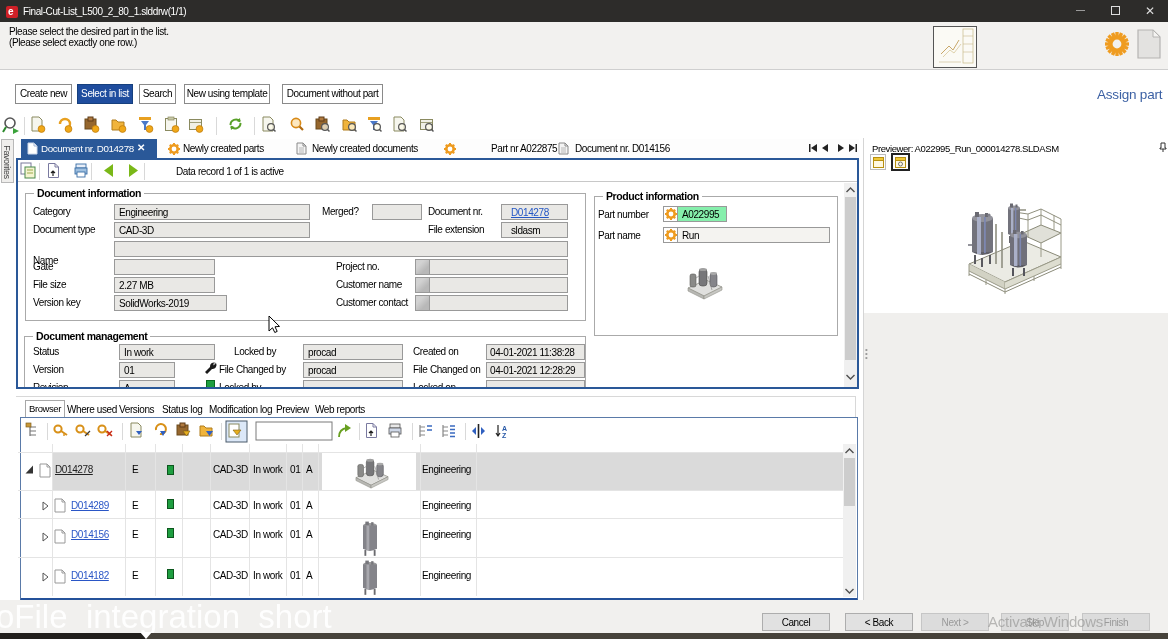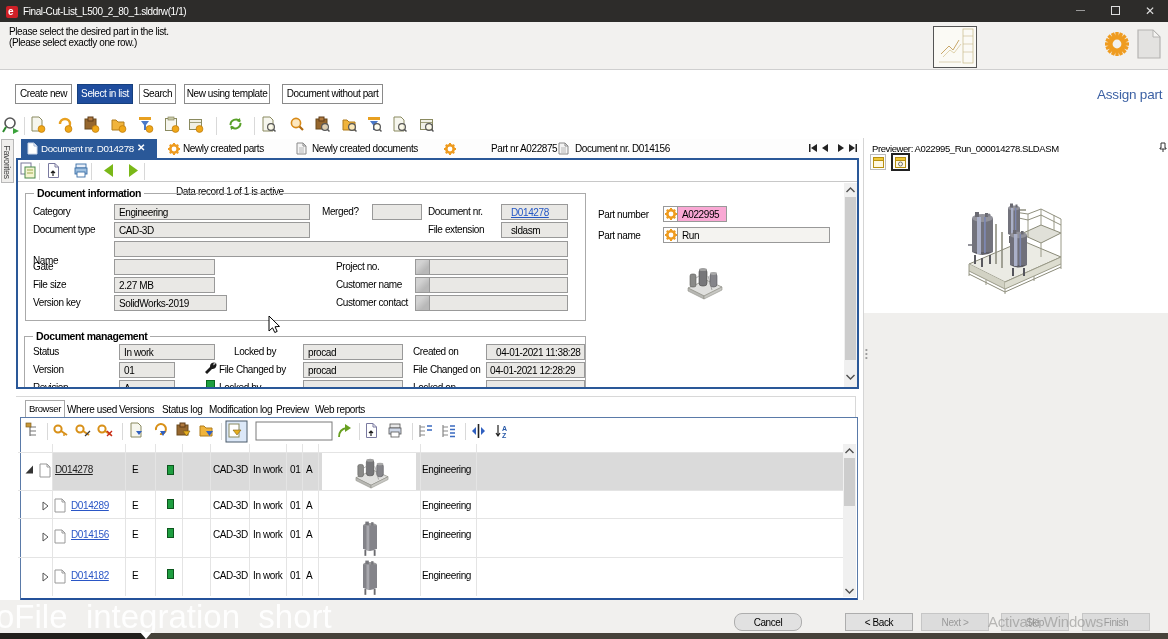--- a/index.html
+++ b/index.html
@@ -278,21 +278,21 @@
   <g transform="translate(57,4)">
           <rect x="1" y="0" width="10" height="4" fill="#e8eef8" stroke="#3a6ea5" stroke-width="0.9"></rect>
           <rect x="0" y="4" width="12" height="6" fill="#9fc0e0" stroke="#3a6ea5" stroke-width="0.9"></rect>
           <rect x="2" y="8" width="8" height="5" fill="#fff" stroke="#3a6ea5" stroke-width="0.9"></rect>
         </g>
   <line x1="73.5" y1="3" x2="73.5" y2="20" stroke="#d8d8d8"></line>
   <path d="M95 4 L86 10.5 L95 17 Z" fill="#7ab818"></path>
   <path d="M111 4 L120 10.5 L111 17 Z" fill="#7ab818"></path>
   <line x1="126.5" y1="3" x2="126.5" y2="20" stroke="#d8d8d8"></line>
  </svg>
- <div class="lbl" style="left:158px;top:6px;margin-top:20px;">Data record 1 of 1 is active</div>
+ <div class="lbl" style="left:158px;top:6px;">Data record 1 of 1 is active</div>
 
  <div class="grp" style="left:7px;top:33px;width:561px;height:128px;">
         <b>Document information</b>
       </div>
  <div class="lbl" style="left:15px;top:46px;">Category</div>
  <div class="fld" style="left:96px;top:44px;width:196px;">Engineering</div>
  <div class="lbl" style="left:304px;top:46px;">Merged?</div>
  <div class="fld" style="left:354px;top:44px;width:50px;"></div>
  <div class="lbl" style="left:410px;top:46px;">Document nr.</div>
  <div class="fld" style="left:483px;top:44px;width:67px;color:#2356c5;text-decoration:underline;padding-left:9px;">D014278</div>
@@ -311,45 +311,48 @@
  <div class="fld" style="left:96px;top:117px;width:101px;">2.27 MB</div>
  <div class="lbl" style="left:318px;top:119px;">Customer name</div>
  <div class="abs icobx" style="left:397px;top:117px;"></div>
  <div class="fld" style="left:412px;top:117px;width:138px;border-left:none;"></div>
  <div class="lbl" style="left:15px;top:137px;">Version key</div>
  <div class="fld" style="left:96px;top:135px;width:113px;">SolidWorks-2019</div>
  <div class="lbl" style="left:318px;top:137px;">Customer contact</div>
  <div class="abs icobx" style="left:397px;top:135px;"></div>
  <div class="fld" style="left:412px;top:135px;width:138px;border-left:none;"></div>
 
+ <div class="grp" style="left:576px;top:36px;width:244px;height:140px;">
+        <b>Product information</b>
+      </div>
  <div class="lbl" style="left:580px;top:49px;">Part number</div>
  <div class="abs" style="left:645px;top:46px;width:15px;height:16px;background:#fff;border:1px solid #999;"></div>
  <svg class="abs gearico" style="left:646px;top:47px;">
         <use href="#gear14"></use>
       </svg>
- <div class="fld" style="left:660px;top:46px;width:49px;background:#f9a8d4;border-left:none;">A022995</div>
+ <div class="fld" style="left:660px;top:46px;width:49px;background:#86efac;border-left:none;">A022995</div>
  <div class="lbl" style="left:580px;top:70px;">Part name</div>
  <div class="abs" style="left:645px;top:67px;width:15px;height:16px;background:#fff;border:1px solid #999;"></div>
  <svg class="abs gearico" style="left:646px;top:68px;">
         <use href="#gear14"></use>
       </svg>
  <div class="fld" style="left:660px;top:67px;width:152px;background:#f4f3f0;border-left:none;">Run</div>
  <svg class="abs" style="left:668px;top:104px;" width="38" height="36" viewBox="0 0 38 36">
         <use href="#mini3d"></use>
       </svg>
 
  <div class="grp" style="left:6px;top:176px;width:562px;height:60px;">
         <b>Document management</b>
       </div>
  <div class="lbl" style="left:15px;top:186px;">Status</div>
  <div class="fld" style="left:101px;top:184px;width:96px;">In work</div>
  <div class="lbl" style="left:216px;top:186px;">Locked by</div>
  <div class="fld" style="left:285px;top:184px;width:100px;">procad</div>
  <div class="lbl" style="left:395px;top:186px;">Created on</div>
- <div class="fld" style="left:468px;top:184px;width:99px;padding-left:9px;">04-01-2021 11:38:28</div>
+ <div class="fld" style="left:468px;top:184px;width:99px;padding-left:3px;">04-01-2021 11:38:28</div>
  <div class="lbl" style="left:15px;top:204px;text-align:right;">Version</div>
  <div class="fld" style="left:101px;top:202px;width:56px;">01</div>
  <svg class="abs" style="left:186px;top:201px;" width="14" height="14" viewBox="0 0 14 14">
         <path d="M12 2 A4 4 0 0 0 6 6 L1 11 L3 13 L8 8 A4 4 0 0 0 12 2 L9.5 4.5 L9.5 2.5 Z" fill="#1a1a1a"></path>
       </svg>
  <div class="lbl" style="left:201px;top:204px;">File Changed by</div>
  <div class="fld" style="left:285px;top:202px;width:100px;">procad</div>
  <div class="lbl" style="left:395px;top:204px;">File Changed on</div>
  <div class="fld" style="left:468px;top:202px;width:99px;padding-left:3px;">04-01-2021 12:28:29</div>
  <div class="lbl" style="left:15px;top:222px;">Revision</div>
@@ -648,21 +651,21 @@
    <rect x="47" y="28" width="3.4" height="4" fill="#6a6a72"></rect>
    <rect x="55" y="29" width="2.6" height="3.4" fill="#6a6a72"></rect>
    <path d="M47 66 L47 74 M58 66 L58 74" stroke="#55555c" stroke-width="2"></path>
   </g>
  </svg>
 
  <div class="abs" style="left:1px;top:210px;width:3px;height:14px;color:#999;font-size:8px;line-height:4px;">•<br>•<br>•</div>
 </div>
 
 <div class="abs" style="left:0;top:600px;width:1168px;height:33px;background:#f1f0ee;"></div>
-<div class="wbtn" style="left:734px;top:613px;border-radius:8px;">Cancel</div>
+<div class="wbtn" style="left:762px;top:613px;">Cancel</div>
 <div class="wbtn" style="left:845px;top:613px;">&lt; Back</div>
 <div class="wbtn" style="left:921px;top:613px;color:#9a9a9a;border-color:#c6c6c6;background:#dcdcdc;">Next &gt;</div>
 <div class="wbtn" style="left:1001px;top:613px;color:#9a9a9a;border-color:#c6c6c6;background:#dcdcdc;">Skip</div>
 <div class="wbtn" style="left:1082px;top:613px;color:#9a9a9a;border-color:#c6c6c6;background:#dcdcdc;">Finish</div>
 <div class="abs" style="left:988px;top:613px;font-size:15px;letter-spacing:-0.2px;color:rgba(135,135,133,0.55);">Activate Windows</div>
 <div class="abs" style="left:-4px;top:598px;font-size:33px;color:rgba(255,255,255,0.92);letter-spacing:0;">oFile_integration_short</div>
 
 <div class="abs" style="left:0;top:633px;width:1168px;height:6px;background:#46423a;"></div>
 <div class="abs" style="left:0;top:633px;width:145px;height:6px;background:#211f1c;"></div>
 <div class="abs" style="left:140px;top:632px;width:0;height:0;border-left:6px solid transparent;border-right:6px solid transparent;border-top:7px solid #fff;"></div>

